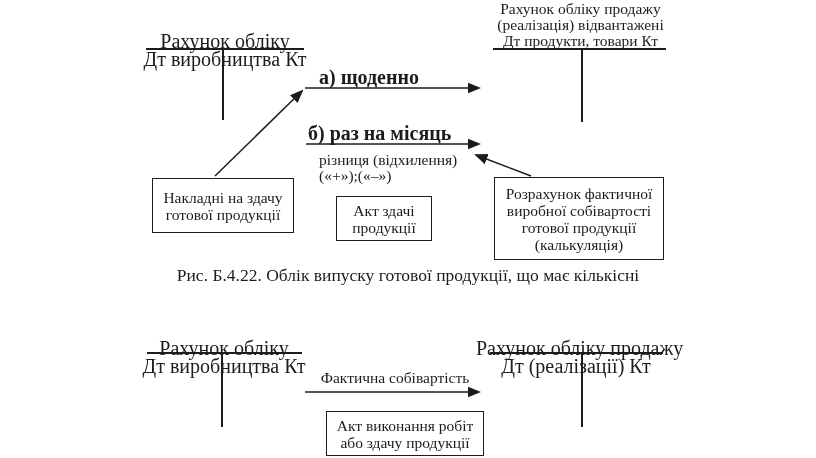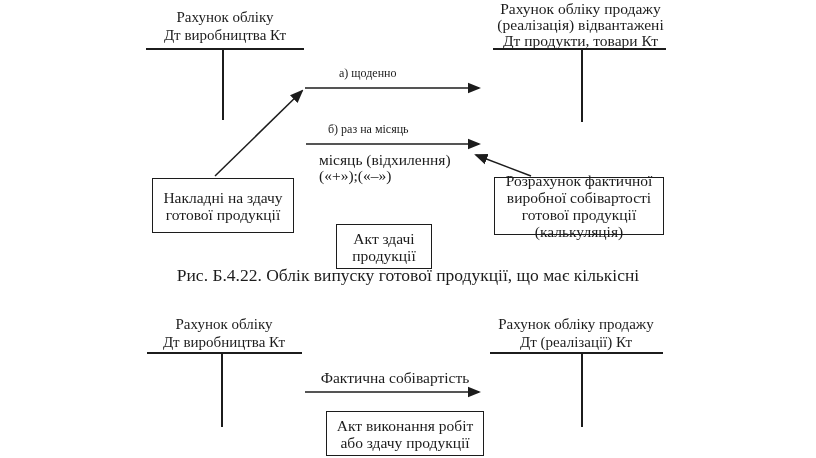--- a/index.html
+++ b/index.html
@@ -12,34 +12,34 @@
     width: 816px;
     height: 458px;
     background: #ffffff;
     font-family: "Liberation Serif", "DejaVu Serif", serif;
     color: #1c1c1c;
     overflow: hidden;
   }
   .abs { position: absolute; }
   .center { text-align: center; }
   .hdr {
-    font-size: 15px;
+    font-size: 20px;
     line-height: 18px;
     white-space: nowrap;
+    margin-top: 24px;
   }
   .hdr3 {
     font-size: 15.5px;
     line-height: 16px;
     white-space: nowrap;
   }
   .flow-label {
-    font-size: 12px;
-    font-weight: normal;
+    font-size: 20px;
+    font-weight: bold;
     white-space: nowrap;
-    margin-left: 20px;
   }
   .flow-sub {
     font-size: 15.5px;
     white-space: nowrap;
   }
   .dbox {
     box-sizing: border-box;
     border: 1.6px solid #1c1c1c;
     display: flex;
     flex-direction: column;
@@ -101,34 +101,34 @@
 
   <div class="abs hdr3 center" style="left:468px; top:1px; width:225px;">
     <div>Рахунок обліку продажу</div>
     <div>(реалізація) відвантажені</div>
     <div>Дт продукти, товари Кт</div>
   </div>
 
   <div class="abs flow-label" style="left:319px; top:66px;">а) щоденно</div>
 
   <div class="abs flow-label" style="left:308px; top:122px;">б) раз на місяць</div>
-  <div class="abs flow-sub" style="left:319px; top:151px;">місяць (відхилення)</div>
+  <div class="abs flow-sub" style="left:319px; top:151px;">різниця (відхилення)</div>
   <div class="abs flow-sub" style="left:319px; top:167px;">(«+»);(«–»)</div>
 
   <div class="abs dbox" style="left:152px; top:178px; width:142px; height:55px;">
     <div>Накладні на здачу</div>
     <div>готової продукції</div>
   </div>
 
-  <div class="abs dbox" style="left:336px; top:196px; width:96px; height:45px;margin-top:28px;">
+  <div class="abs dbox" style="left:336px; top:196px; width:96px; height:45px;">
     <div>Акт здачі</div>
     <div>продукції</div>
   </div>
 
-  <div class="abs dbox" style="left:494px; top:177px; width:170px; height:58px;align-items:center;">
+  <div class="abs dbox" style="left:494px; top:177px; width:170px; height:83px;align-items:center;">
     <div>Розрахунок фактичної</div>
     <div>виробної собівартості</div>
     <div>готової продукції</div>
     <div>(калькуляція)</div>
   </div>
 
   <div class="abs caption center" style="left:100px; top:266px; width:616px;">
     <div>Рис. Б.4.22. Облік випуску готової продукції, що має кількісні</div>
   </div>
 

